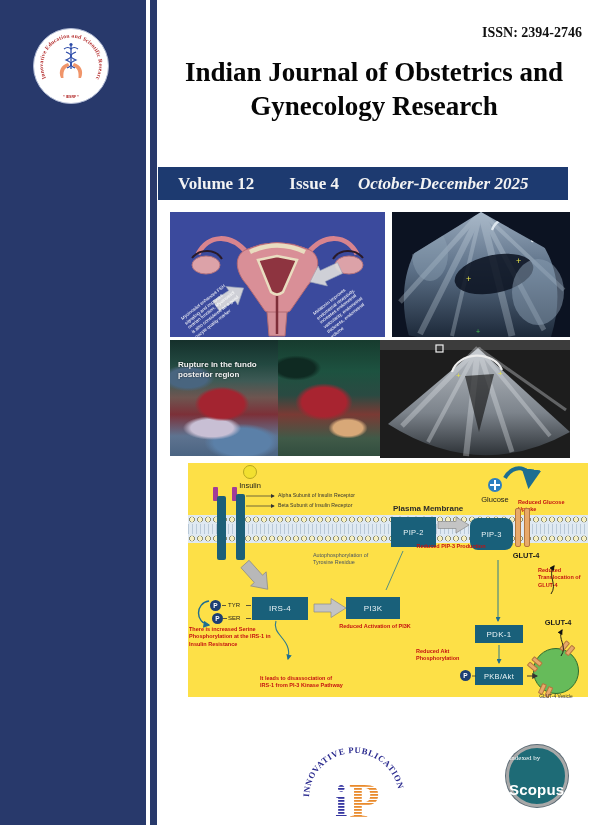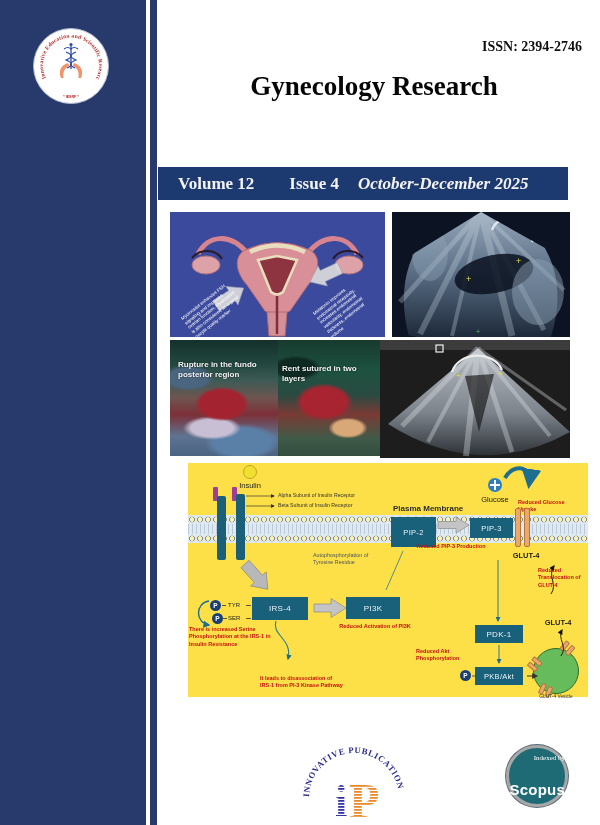--- a/index.html
+++ b/index.html
@@ -3,21 +3,21 @@
 <meta charset="utf-8">
 <style>
   html,body{margin:0;padding:0;background:#fff;}
   .page{position:relative;width:600px;height:825px;background:#fff;overflow:hidden;
         font-family:"Liberation Sans",sans-serif;}
   .abs{position:absolute;}
   
   .navy-bar{left:0;top:0;width:146px;height:825px;background:#28396b;}
   .navy-strip{left:150px;top:0;width:7px;height:825px;background:#28396b;}
   
-  .header-block{left:150px;top:22px;width:448px;margin-top:14px;}
+  .header-block{left:150px;top:22px;width:448px;}
   .issn-block{text-align:right;padding-right:16px;font-family:"Liberation Serif",serif;
               font-weight:bold;font-size:14px;line-height:1.6;color:#101010;}
   .journal-title{margin-top:12px;text-align:center;font-family:"Liberation Serif",serif;
                  font-weight:bold;font-size:27px;line-height:1.25;color:#060606;}
   
   .issue-bar{left:158px;top:167px;width:410px;height:33px;background:#1d3a70;display:flex;
              align-items:center;font-family:"Liberation Serif",serif;font-weight:600;
              font-size:17px;color:#f3f3f3;}
   .issue-bar .v{margin-left:20px;} .issue-bar .i{margin-left:35px;} .issue-bar .p{margin-left:19px;font-style:italic;}
   
@@ -60,21 +60,21 @@
   .mem-tails{height:10px;background:repeating-linear-gradient(90deg,#b9c9d8 0 1px,#dfe9f2 1px 4px);}
   .rbar{background:#1c5f78;border-radius:2px;}
   .rcap{background:#a23d98;border-radius:1px;}
   .ochan{background:#e8a96a;border:1px solid #b4763c;border-radius:2px;}
   .vesicle{border-radius:50%;background:#66bb5a;border:1.5px solid #2e6b2e;}
   .vbar{position:absolute;width:12px;height:9px;display:flex;gap:2px;}
   .vbar span{display:block;width:3.5px;height:9px;background:#e8a96a;border:0.8px solid #b4763c;border-radius:1px;}
   
   .scopus-badge{left:506px;top:745px;width:62px;height:62px;border-radius:50%;background:#1e6b76;
       border:3.5px solid #a8a8a8;box-shadow:0 0 0 1px #5a6a74;box-sizing:border-box;display:flex;
-      flex-direction:column;align-items:flex-end;justify-content:center;color:#fff;}
+      flex-direction:column;align-items:flex-start;justify-content:center;color:#fff;}
   .scopus-badge .ib{font-family:"Liberation Serif",serif;font-size:7px;}
   .scopus-badge .sc{font-size:15px;font-weight:bold;letter-spacing:.2px;margin-top:19px;}
 </style>
 </head>
 <body>
 
 <div class="page">
 
   <div class="abs navy-bar"></div>
   <div class="abs navy-strip"></div>
@@ -122,20 +122,21 @@
       </g>
       <text x="37" y="69" text-anchor="middle" font-size="3.6" font-weight="bold" fill="#b32a2a">* IESRF *</text>
     </svg>
   </div>
 
   <div class="abs header-block">
     <div class="issn-block">
       <div>ISSN: 2394-2746</div>
     </div>
     <div class="journal-title">
+      <div>Indian Journal of Obstetrics and</div>
       <div>Gynecology Research</div>
     </div>
   </div>
 
   <div class="abs issue-bar">
     <span class="v">Volume 12</span>
     <span class="i">Issue 4</span>
     <span class="p">October-December 2025</span>
   </div>
 
@@ -193,21 +194,20 @@
       <text x="74" y="70" fill="#e8e44c" font-size="9">+</text>
       <text x="124" y="52" fill="#e8e44c" font-size="9">+</text>
       <text x="84" y="122" fill="#47c453" font-size="7">+</text>
     </svg>
   </div>
 
   <div class="abs img-frame surg-img">
     <div class="surg-half surgL"></div>
     <div class="surg-half surgR"></div>
     <div class="surg-label" style="left:8px;top:20px;width:92px;">Rupture in the fundo posterior region</div>
-    <div class="surg-label" style="left:112px;top:24px;width:100px;">Rent sutured in two layers</div>
   </div>
 
   <div class="abs img-frame us2-img">
     <svg width="190" height="118" viewBox="0 0 190 118">
       <rect x="0" y="0" width="190" height="10" fill="#3c3c3c"></rect>
       <defs>
         <linearGradient id="us2g" x1="0" y1="0" x2="0" y2="1">
           <stop offset="0" stop-color="#b9bec4"></stop>
             <stop offset="0.6" stop-color="#7d848c"></stop>
             <stop offset="1" stop-color="#2e3338"></stop>
@@ -244,21 +244,21 @@
     <div class="d rbar" style="left:48px;top:31px;width:9px;height:66px;"></div>
 
     <div class="d" style="left:55px;top:2px;width:14px;height:14px;border-radius:50%;background:#f2e030;border:1px solid #b8a820;"></div>
     <div class="d lbl" style="left:40px;top:18px;width:44px;text-align:center;font-size:7.5px;">Insulin</div>
     <div class="d" style="left:90px;top:29px;width:140px;font-size:5.2px;color:#333;">Alpha Subunit of Insulin Receptor</div>
     <div class="d" style="left:90px;top:39px;width:140px;font-size:5.2px;color:#333;">Beta Subunit of Insulin Receptor</div>
 
     <div class="d lbl" style="left:205px;top:41px;width:95px;font-size:8px;font-weight:bold;color:#2a2a2a;">Plasma Membrane</div>
 
     <div class="d tealbox" style="left:203px;top:54px;width:45px;height:30px;">PIP-2</div>
-    <div class="d tealbox" style="left:282px;top:55px;width:43px;height:20px;">PIP-3</div>
+    <div class="d tealbox" style="left:282px;top:55px;width:43px;height:32px;border-radius:8px;">PIP-3</div>
     <div class="d redtxt" style="left:228px;top:80px;width:70px;text-align:center;">Reduced PIP-3 Production</div>
 
     <div class="d" style="left:300px;top:15px;width:14px;height:14px;border-radius:50%;background:#2d7fc0;">
       <div style="position:absolute;left:6px;top:2px;width:2px;height:10px;background:#fff;"></div>
       <div style="position:absolute;left:2px;top:6px;width:10px;height:2px;background:#fff;"></div>
     </div>
     <div class="d lbl" style="left:285px;top:32px;width:44px;text-align:center;font-size:7.5px;">Glucose</div>
     <div class="d redtxt" style="left:330px;top:36px;width:64px;">Reduced Glucose Uptake</div>
 
     <div class="d ochan" style="left:327px;top:45px;width:6px;height:39px;"></div>

